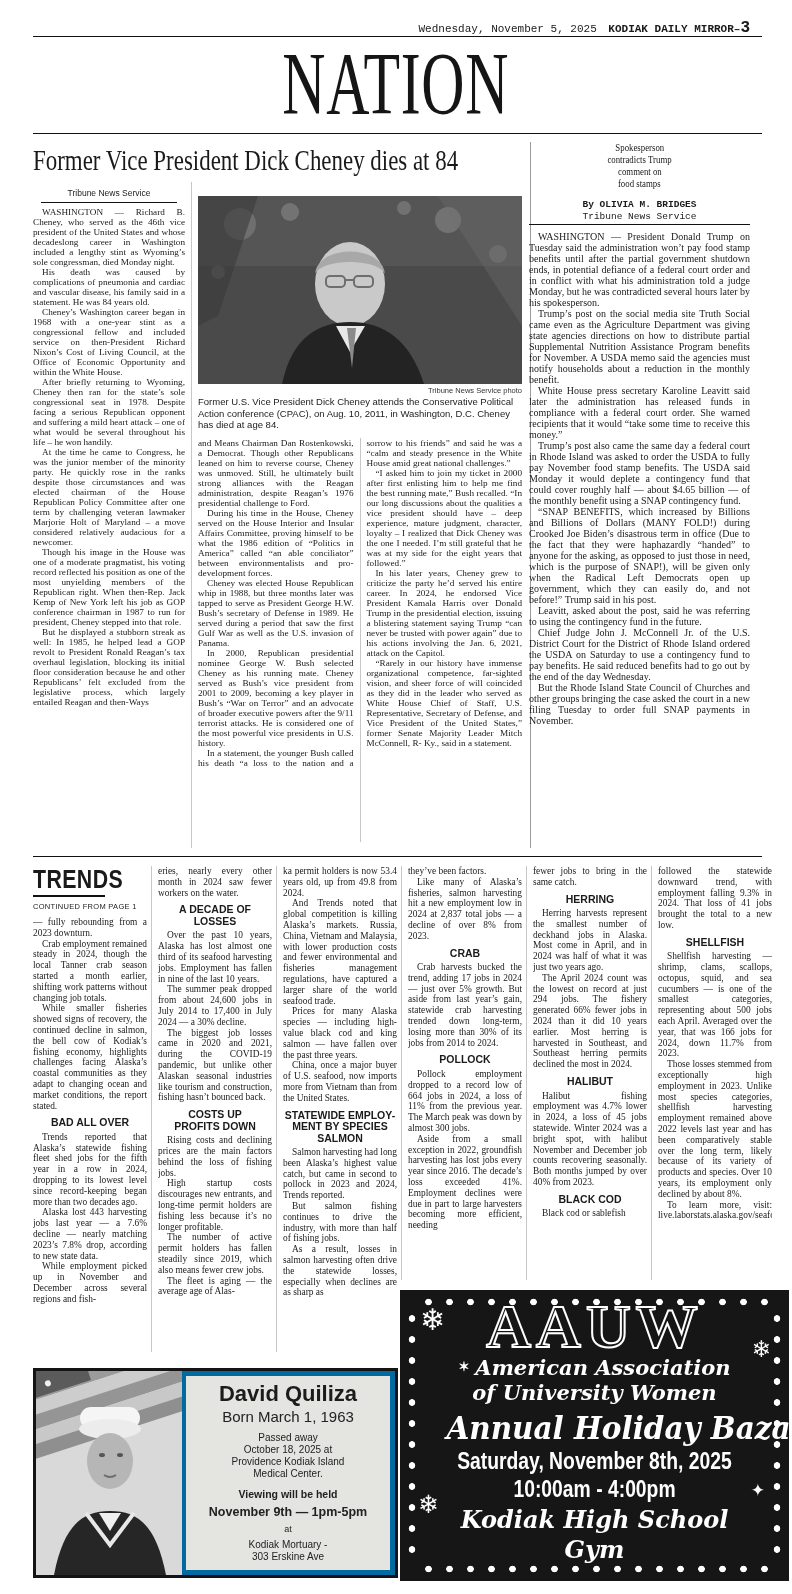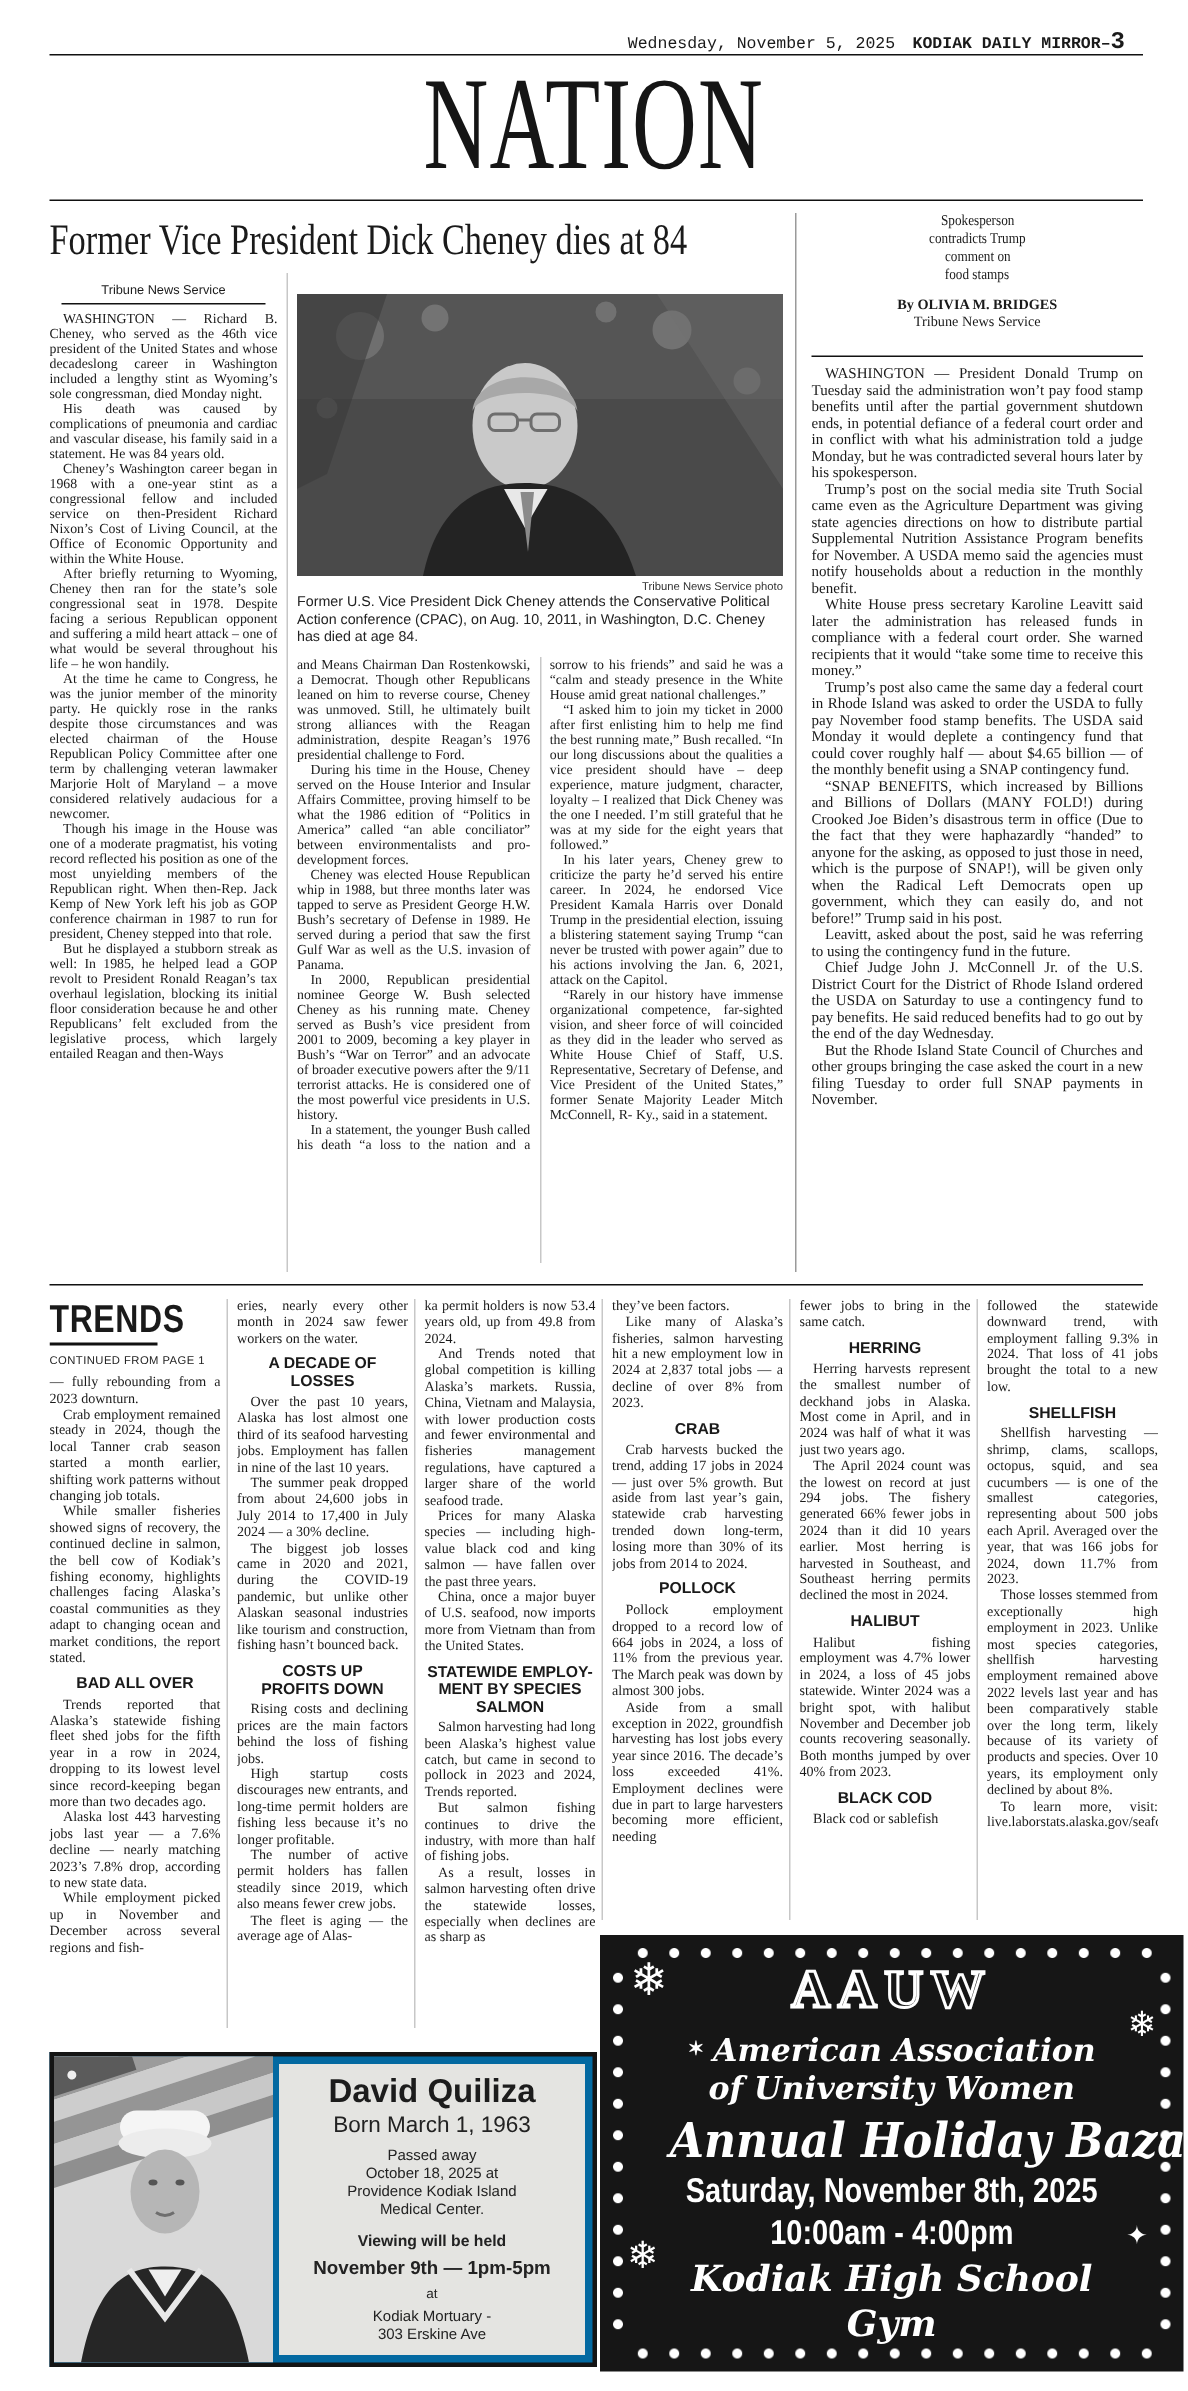--- a/index.html
+++ b/index.html
@@ -37,25 +37,25 @@
   .photo { width:324px; height:188px; margin-top:14px; }
   .photo svg { display:block; }
   .credit { text-align:right; font-family:"Liberation Sans",sans-serif; font-size:7.5px; color:#333; margin:2px 0 1px; }
   .caption { font-family:"Liberation Sans",sans-serif; font-size:9.5px; line-height:11.5px; color:#222; text-align:left; }
   .cols23 { margin-top:7px; column-count:2; column-gap:13px; column-rule:1px solid #c7c7c7; height:404px; overflow:hidden; }
 
   .vrule { position:absolute; width:0; border-left:1px solid #9a9a9a; }
   .main-divider { left:530px; top:142px; height:706px; }
 
   
-  .snap { position:absolute; left:541px; top:142px; width:221px; }
+  .snap { position:absolute; left:529px; top:142px; width:221px; }
   .snap-headline { margin:0; font-weight:400; font-size:30px; line-height:37px; }
   .snap-headline .line { text-align:center; }
   .snap-headline .line span { display:inline-block; white-space:nowrap; transform:scaleX(0.88); transform-origin:center; }
-  .snap-byline { margin-top:9px; text-align:center; font-family:Liberation Serif, serif; border-bottom:1px solid #111; padding-bottom:17px; }
+  .snap-byline { margin-top:9px; text-align:center; font-family:Liberation Mono, monospace; border-bottom:1px solid #111; padding-bottom:2px; }
   .snap-byline .by { font-weight:700; font-size:9.5px; }
   .snap-byline .agency { font-size:9.5px; margin-top:1px; }
   .snap-body { margin-top:6px; font-size:10px; line-height:11px; height:508px; overflow:hidden; }
 
   
   .trends-header { margin-bottom:5px; }
   .trends-title { font-family:"Liberation Sans",sans-serif; font-weight:800; font-size:26px; line-height:27px; transform:scaleX(0.82); transform-origin:left center; letter-spacing:0.5px; }
   .trends-underline { width:72px; border-top:2px solid #111; margin:2px 0 5px; }
   .trends-cont { font-family:"Liberation Sans",sans-serif; font-size:7.5px; letter-spacing:0.3px; color:#222; margin-bottom:6px; }
   .tcol { position:absolute; top:866px; width:114px; overflow:hidden; }
@@ -82,21 +82,21 @@
   .obit-where { font-size:10px; line-height:12px; margin-top:5px; }
 
   
   .aauw { position:absolute; left:400px; top:1290px; width:389px; height:291px; background:#161616; color:#fff; overflow:hidden; text-align:center; box-sizing:border-box; }
   .dots { position:absolute; background-image:radial-gradient(circle, #fff 3px, rgba(255,255,255,0) 3.6px); }
   .dots.dtop { left:18px; right:18px; top:6px; height:12px; background-size:21px 12px; background-repeat:repeat-x; }
   .dots.dbottom { left:18px; right:18px; bottom:6px; height:12px; background-size:21px 12px; background-repeat:repeat-x; }
   .dots.dleft { top:18px; bottom:18px; left:6px; width:12px; background-size:12px 21px; background-repeat:repeat-y; }
   .dots.dright { top:18px; bottom:18px; right:6px; width:12px; background-size:12px 21px; background-repeat:repeat-y; }
   .aauw-inner { position:relative; padding:10px 30px 0; }
-  .aauw-logo { font-family:"Liberation Serif",serif; font-size:36px; line-height:52px; letter-spacing:5px; font-weight:700; color:#fff; }
+  .aauw-logo { font-family:"Liberation Serif",serif; font-size:62px; line-height:52px; letter-spacing:5px; font-weight:700; color:#fff; }
   @supports (-webkit-text-stroke: 2px #fff) {
     .aauw-logo { color:rgba(255,255,255,0); -webkit-text-stroke:2px #fff; }
   }
   .aauw-org { font-family:"DejaVu Serif",serif; font-style:italic; font-weight:700; font-size:21px; line-height:25px; margin-top:2px; }
   .aauw-event { font-family:"DejaVu Serif",serif; font-style:italic; font-weight:700; font-size:32px; line-height:38px; margin-top:4px; white-space:nowrap; }
   .aauw-event span { display:inline-block; transform:scaleX(0.92); transform-origin:center; }
   .aauw-date, .aauw-time { font-family:"Liberation Sans",sans-serif; font-weight:700; font-size:23px; line-height:28px; white-space:nowrap; }
   .aauw-date span, .aauw-time span { display:inline-block; transform:scaleX(0.84); transform-origin:center; }
   .aauw-venue { font-family:"DejaVu Serif",serif; font-style:italic; font-weight:700; font-size:24px; line-height:30px; margin-top:2px; }
   .flake { position:absolute; color:#fff; }

